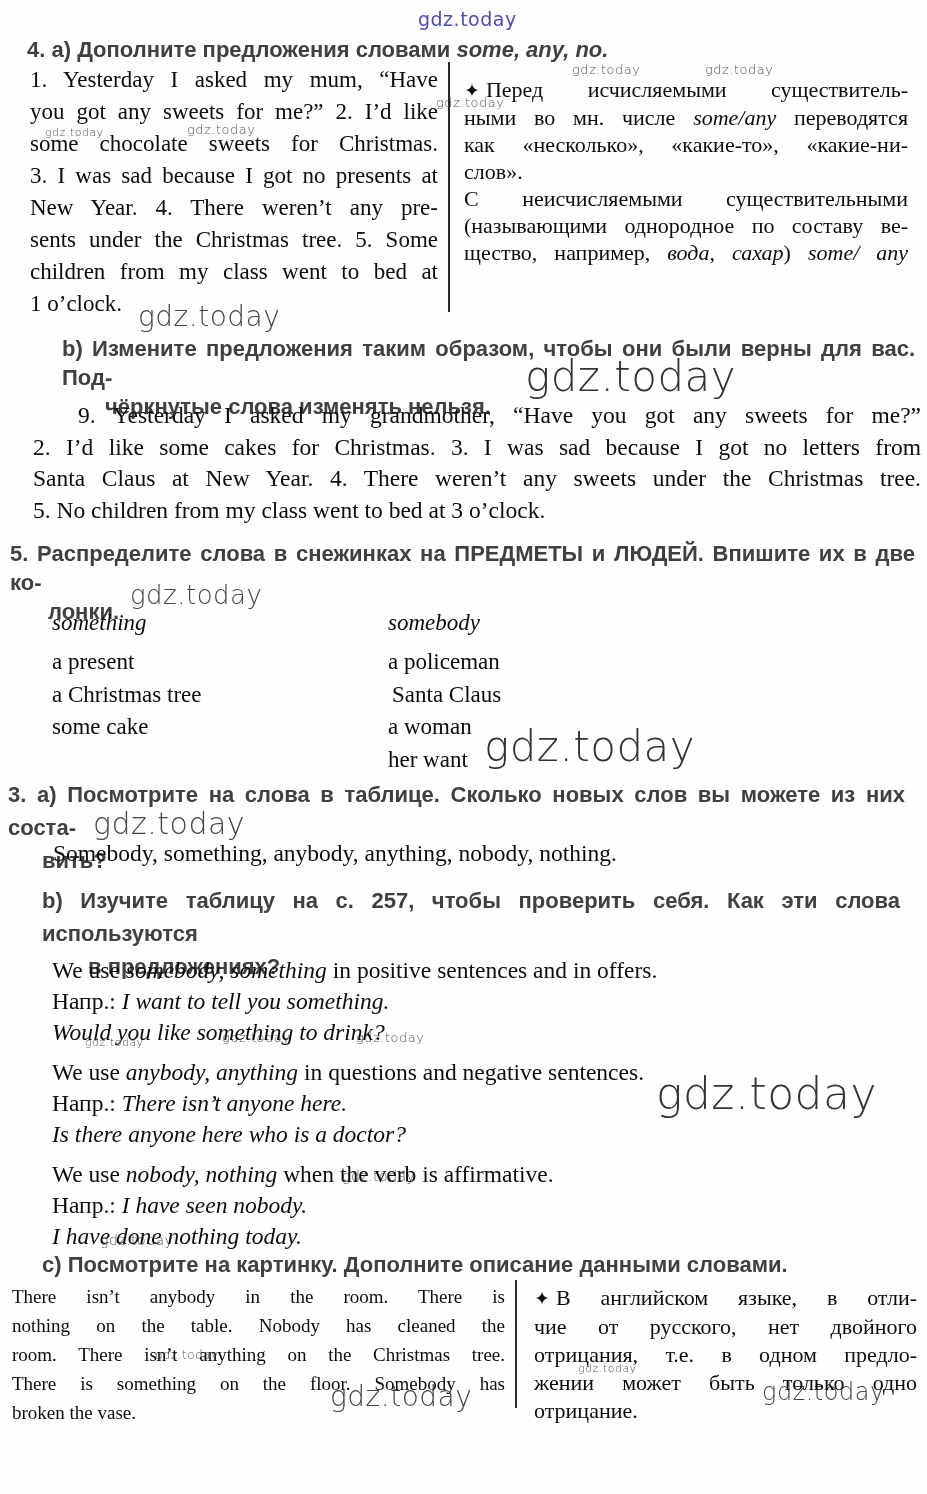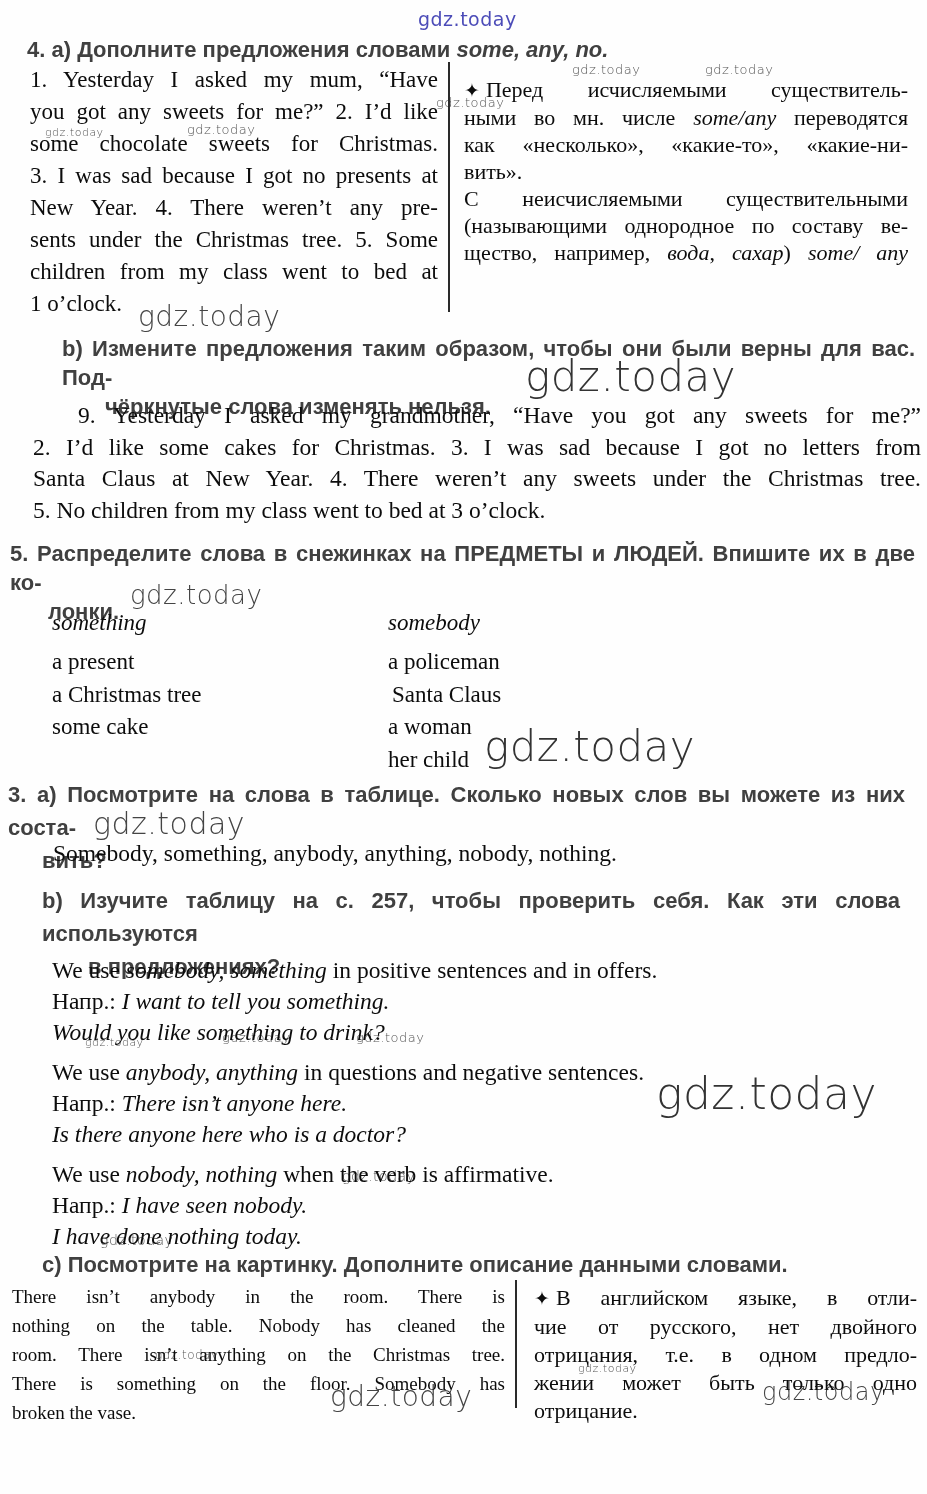--- a/index.html
+++ b/index.html
@@ -65,21 +65,21 @@
     <div class="jl">children from my class went to bed at</div>
     <div>1 o’clock.</div>
   </div>
 
   <div class="vline" style="left:448px;top:62px;height:250px;"></div>
 
   <div class="sec serif s4note" style="left:464px;top:76px;width:444px;">
     <div class="jl"><span class="star">✦</span><span>Перед исчисляемыми существитель-</span></div>
     <div class="jl"><span>ными во мн. числе </span><span class="it">some/any</span><span> переводятся</span></div>
     <div class="jl">как «несколько», «какие-то», «какие-ни-</div>
-    <div>вить».</div>
+    <div>слов».</div>
     <div class="jl">С неисчисляемыми существительными</div>
     <div class="jl">(называющими однородное по составу ве-</div>
     <div class="jl"><span>щество, например, </span><span class="it">вода</span><span>, </span><span class="it">сахар</span><span>) </span><span class="it">some/ any</span></div>
   </div>
 
   <div class="sec h" style="left:62px;top:334px;width:853px;">
     <div class="jl">b) Измените предложения таким образом, чтобы они были верны для вас. Под-</div>
     <div style="padding-left:43px;">чёркнутые слова изменять нельзя.</div>
   </div>
 
@@ -99,21 +99,21 @@
     <div class="colhead" style="margin-bottom:10px;">something</div>
     <div class="colitem">a present</div>
     <div class="colitem">a Christmas tree</div>
     <div class="colitem">some cake</div>
   </div>
   <div class="sec serif" style="left:388px;top:610px;width:300px;">
     <div class="colhead" style="margin-bottom:10px;">somebody</div>
     <div class="colitem">a policeman</div>
     <div class="colitem" style="padding-left:4px;">Santa Claus</div>
     <div class="colitem">a woman</div>
-    <div class="colitem">her child</div>
+    <div class="colitem">her want</div>
   </div>
 
   <div class="sec h" style="left:8px;top:778px;width:897px;line-height:33px;">
     <div class="jl">3. a) Посмотрите на слова в таблице. Сколько новых слов вы можете из них соста-</div>
     <div style="padding-left:34px;">вить?</div>
   </div>
 
   <div class="sec serif" style="left:53px;top:840px;font-size:23.5px;">Somebody, something, anybody, anything, nobody, nothing.</div>
 
   <div class="sec h" style="left:42px;top:884px;width:858px;line-height:33px;">

